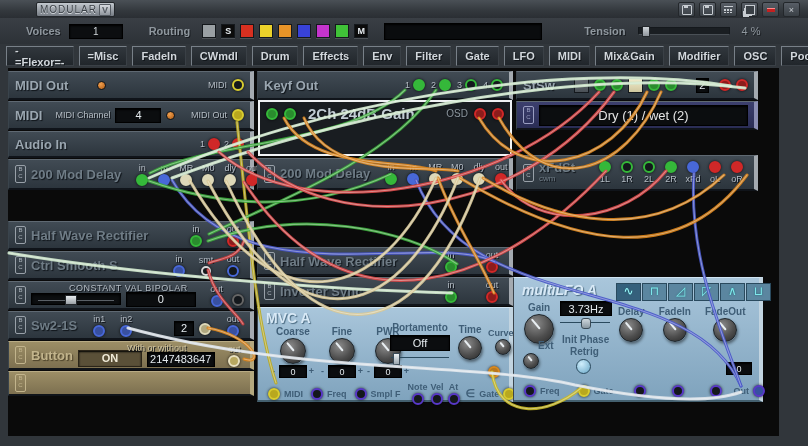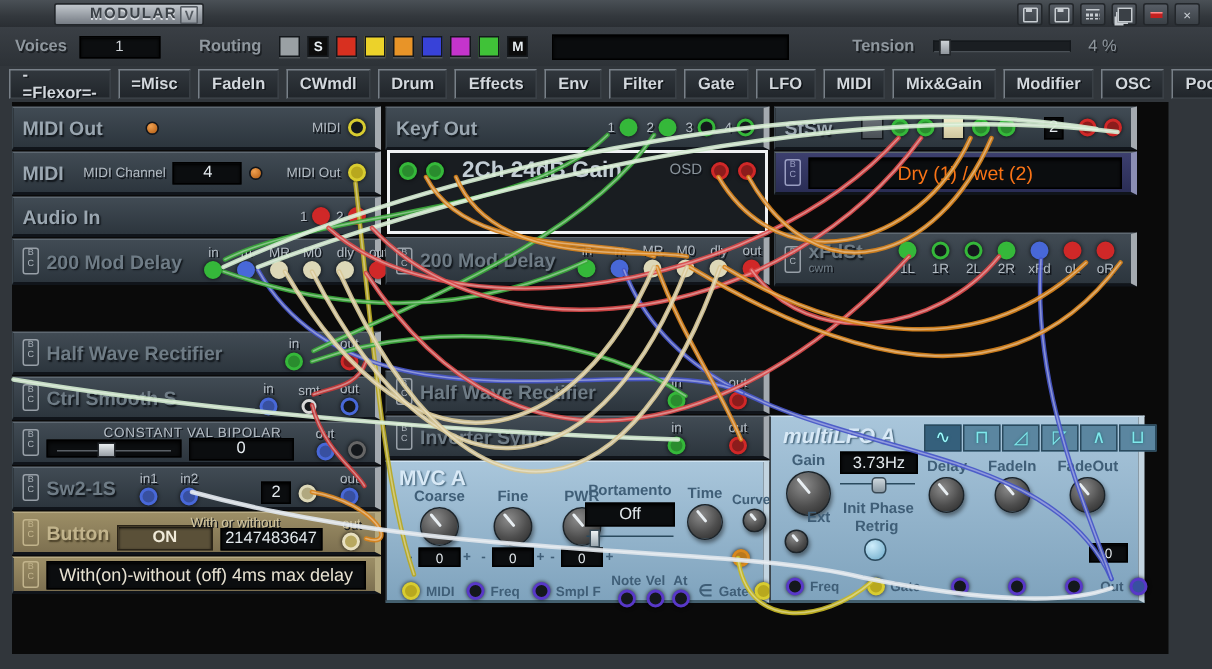--- a/index.html
+++ b/index.html
@@ -1,20 +1,20 @@
 <!DOCTYPE html>
 <html><head>
 <meta charset="utf-8">
 <style>
   html,body{margin:0;padding:0;}
   body{width:808px;height:446px;position:relative;background:#31363b;font-family:"Liberation Sans",sans-serif;overflow:hidden;-webkit-font-smoothing:antialiased;}
   
   .titlebar{position:absolute;left:0;top:0;width:808px;height:18px;background:linear-gradient(#4a5056,#33383d 60%,#2a2e33);border-bottom:1px solid #1b1f23;display:flex;align-items:center;}
   .logo{position:absolute;left:36px;top:2px;height:13px;padding:0 3px;background:linear-gradient(#c2c8ce,#767c84);border:1px solid #23272b;border-radius:2px;display:flex;align-items:center;gap:2px;}
-  .logo .ltxt{font-size:10px;font-weight:bold;letter-spacing:1px;color:#3a4046;text-shadow:0 1px 0 #d8dce0;margin-left:20px;}
+  .logo .ltxt{font-size:10px;font-weight:normal;letter-spacing:1px;color:#3a4046;text-shadow:0 1px 0 #d8dce0;}
   .logo .lv{font-size:9px;font-weight:bold;color:#555b62;border:1px solid #555b62;padding:0 2px;background:linear-gradient(#d6dadf,#8f959c);border-radius:1px;}
   .wtitle{position:absolute;left:0;right:0;text-align:center;font-size:11px;font-weight:bold;color:#d4d9de;text-shadow:1px 1px 1px #14181c;}
   .tb-icons{position:absolute;right:8px;top:2px;display:flex;gap:4px;}
   .tbico{width:15px;height:13px;background:linear-gradient(#585e66,#3a4046);border:1px solid #23272b;border-radius:2px;position:relative;display:flex;align-items:center;justify-content:center;color:#c8cdd2;font-size:9px;}
   .floppy{width:8px;height:8px;border:1px solid #c8cdd2;border-radius:1px;position:relative;}
   .floppy:before{content:"";position:absolute;left:1px;top:0;width:4px;height:2px;background:#c8cdd2;}
   .gridico{width:9px;height:7px;background:
      linear-gradient(#c8cdd2,#c8cdd2) 0 0/9px 1px no-repeat,
      repeating-linear-gradient(90deg,#c8cdd2 0 2px,transparent 2px 3px) 0 3px/9px 2px no-repeat,
      repeating-linear-gradient(90deg,#c8cdd2 0 2px,transparent 2px 3px) 0 6px/9px 2px no-repeat;}
@@ -95,21 +95,21 @@
         <span class="layers"></span>
       </div>
     <div class="tbico">
         <span class="minbar"></span>
       </div>
     <div class="tbico">×</div>
   </div>
 </div>
 
 <div class="toolbar">
-  <span class="tlabel" style="margin-left:10px">Voices</span>
+  <span class="tlabel" style="margin-left:26px">Voices</span>
   <span class="voicebox" style="margin-left:8px">1</span>
   <span class="tlabel" style="margin-left:26px">Routing</span>
   <div class="swatches" style="margin-left:12px">
       <span class="swatch" style="background: rgb(154, 160, 164);"></span>
       <span class="swatch" style="background: rgb(12, 12, 12);">S</span>
       <span class="swatch" style="background: rgb(216, 48, 32);"></span>
       <span class="swatch" style="background: rgb(236, 210, 42);"></span>
       <span class="swatch" style="background: rgb(232, 148, 40);"></span>
       <span class="swatch" style="background: rgb(56, 66, 216);"></span>
       <span class="swatch" style="background: rgb(196, 52, 204);"></span>
@@ -285,21 +285,21 @@
   <span class="dot" style="border-color:#35b83a;background:#2a8c2e"></span>
   <span class="dot" style="border-color:#35b83a;background:#2a8c2e"></span>
   <span class="disp" style="width:18px;height:13px;margin-left:14px">2</span>
   <span class="spacer"></span>
   <span class="dot" style="border-color:#d02828;background:#8c1c1c"></span>
   <span class="dot" style="border-color:#d02828;background:#8c1c1c"></span>
 </div>
 
 <div class="mod navy" style="left:516px;top:101px;width:242px;height:29px">
   <span class="bc">B<br>C</span>
-  <span class="disp" style="flex:1;height:19px;font-size:13px;color:#f97316">Dry (1) / wet (2)</span>
+  <span class="disp" style="flex:1;height:19px;font-size:13px;color:#e5e5e5">Dry (1) / wet (2)</span>
 </div>
 
 <div class="mod" style="left:516px;top:155px;width:242px;height:36px">
   <span class="bc">B<br>C</span>
   <span style="display:flex;flex-direction:column;line-height:11px">
     <span class="mtitle dim">xFdSt</span>
     <span class="plabel" style="font-size:8px;color:#6f7c86">cwm</span>
   </span>
   <span class="spacer"></span>
   <div class="prow">
@@ -410,21 +410,20 @@
   <span class="disp" style="width:74px;height:13px;margin-top:8px">2147483647</span>
   <span class="spacer"></span>
   <div class="pcol">
       <span class="plabel" style="color:#cfc4a0">out</span>
       <span class="dot" style="border-color:#e8e0c0;background:#b8a860"></span>
     </div>
 </div>
 
 <div class="mod tan" style="left:8px;top:371px;width:246px;height:25px">
   <span class="bc">B<br>C</span>
-  <span class="disp" style="flex:1;height:17px;font-size:12px;color:#e8e2d2">With(on)-without (off) 4ms max delay</span>
 </div>
 
 <div class="mod" style="left:257px;top:247px;width:256px;height:29px">
   <span class="bc">B<br>C</span>
   <span class="mtitle dim">Half Wave Rectifier</span>
   <span class="spacer"></span>
   <div class="pcol">
       <span class="plabel">in</span>
       <span class="dot" style="border-color:#35b83a;background:#2a8c2e"></span>
     </div>

